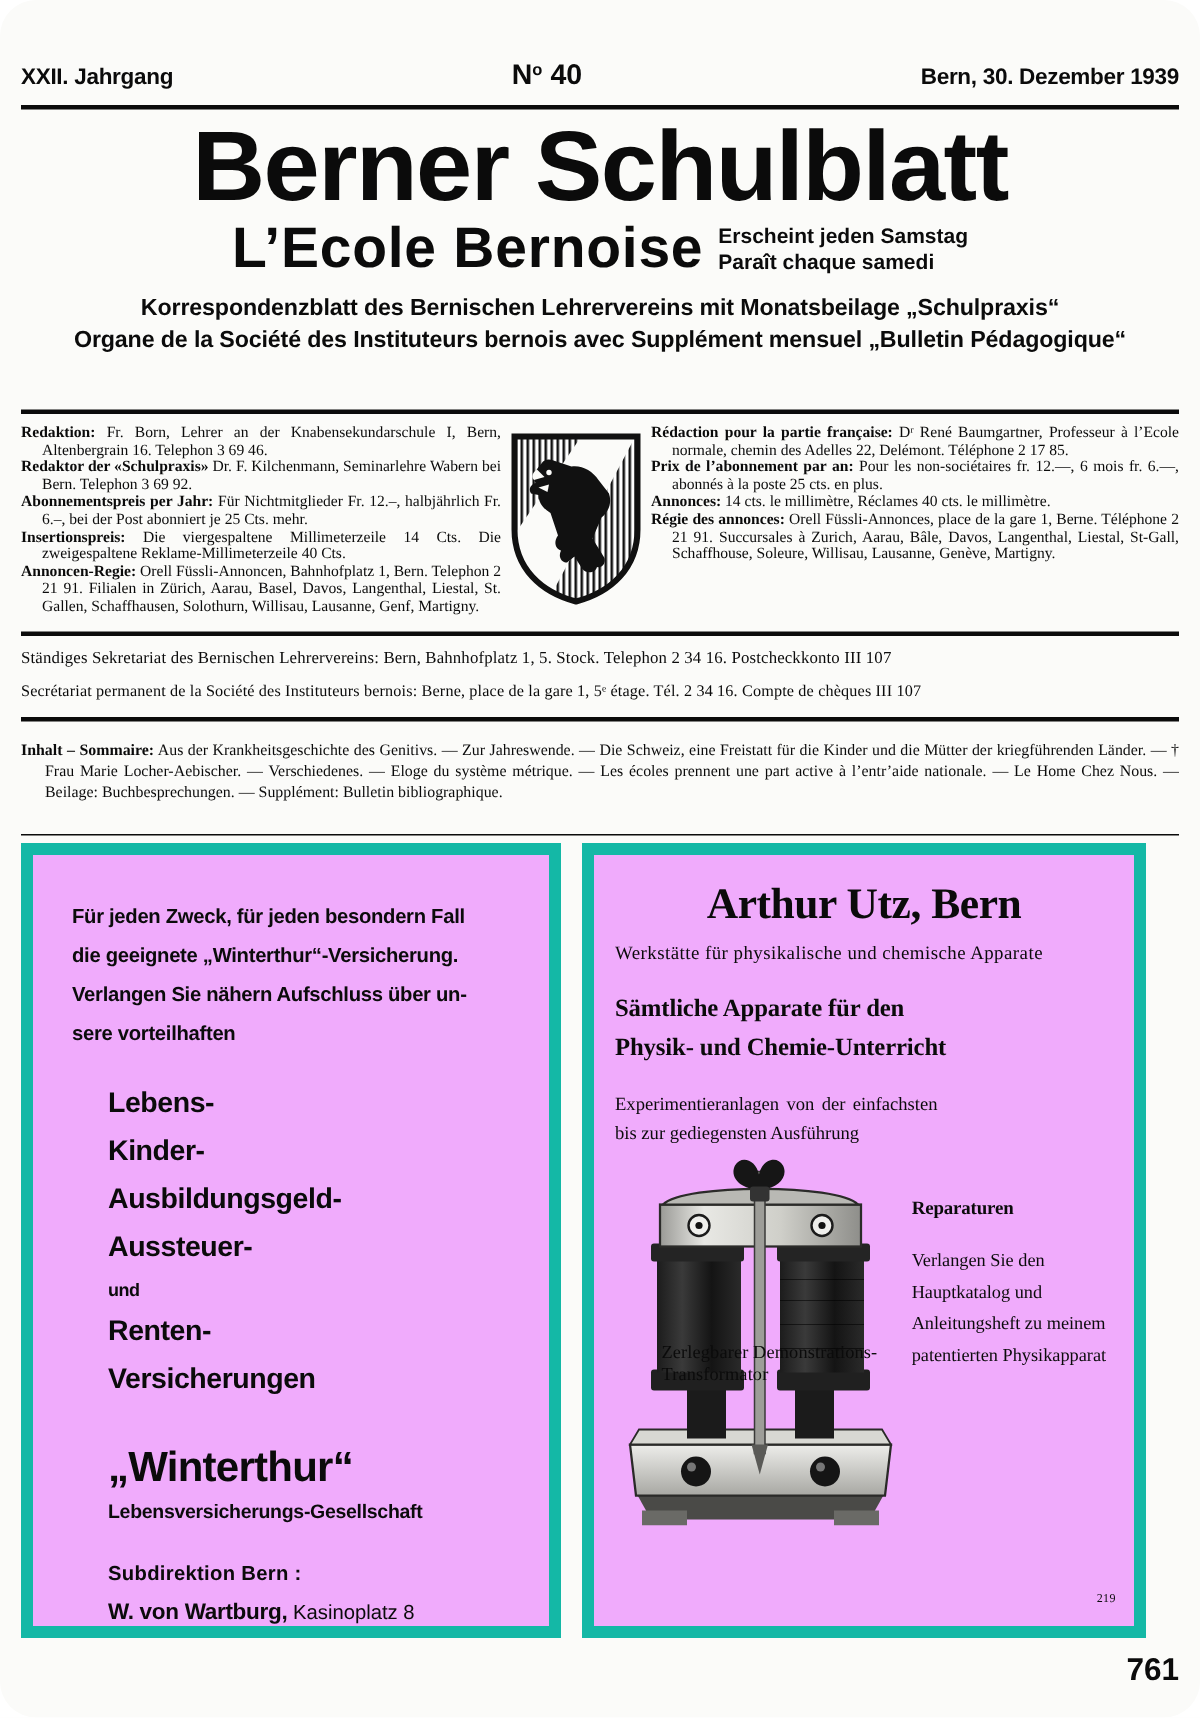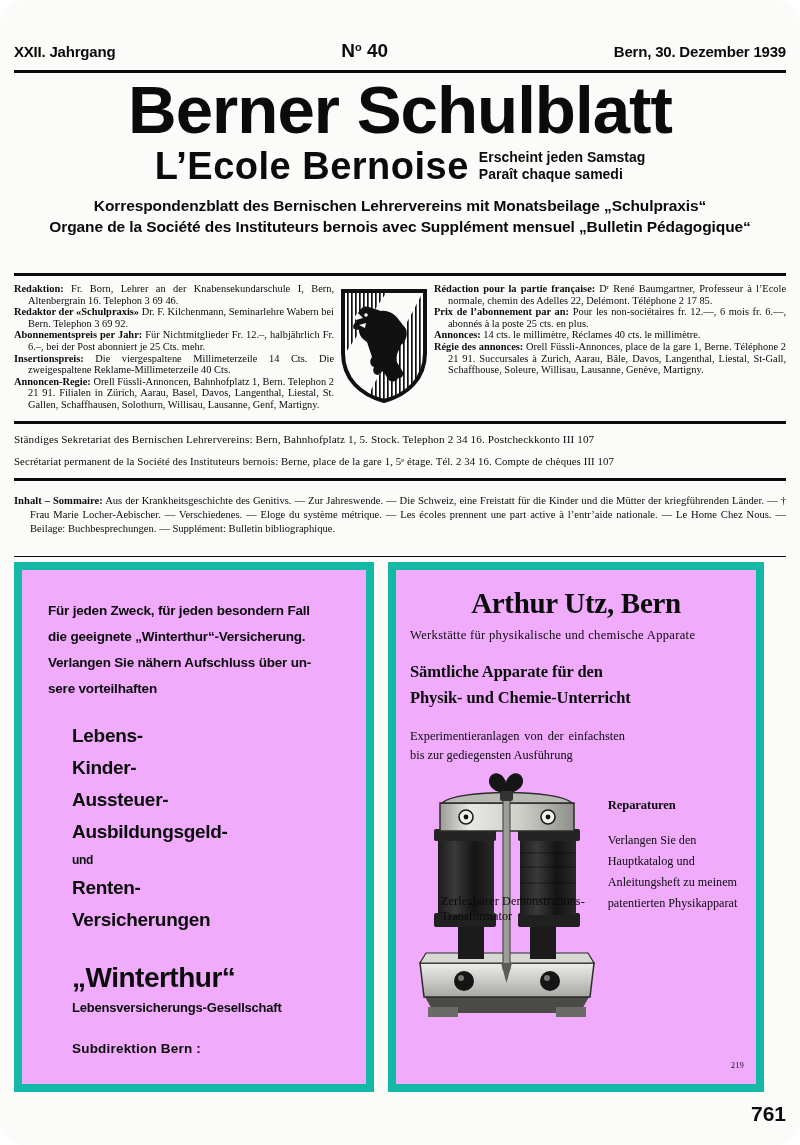--- a/index.html
+++ b/index.html
@@ -412,29 +412,30 @@
       <div class="wt">
         <div class="wt-intro">
           <div>Für jeden Zweck, für jeden besondern Fall</div>
           <div>die geeignete „Winterthur“-Versicherung.</div>
           <div>Verlangen Sie nähern Aufschluss über un-</div>
           <div>sere vorteilhaften</div>
         </div>
         <div class="wt-list">
           <div>Lebens-</div>
           <div>Kinder-</div>
+          <div>Ausbildungsgeld-</div>
           <div>Aussteuer-</div>
-          <div>Ausbildungsgeld-</div>
           <span class="small">und</span>
           <div>Renten-</div>
           <div>Versicherungen</div>
         </div>
         <div class="wt-brand">„Winterthur“</div>
         <div class="wt-sub">Lebensversicherungs-Gesellschaft</div>
         <div class="wt-dir">Subdirektion Bern :</div>
+        <div class="wt-name"><b>W. von Wartburg,</b><span> Kasinoplatz 8</span></div>
       </div>
     </div>
 
     <div class="ad ad-right">
       <div class="utz">
         <div class="utz-title">Arthur Utz, Bern</div>
         <div class="utz-sub">Werkstätte für physikalische und chemische Apparate</div>
         <div class="utz-h2">
           <div>Sämtliche Apparate für den</div>
           <div>Physik- und Chemie-Unterricht</div>

